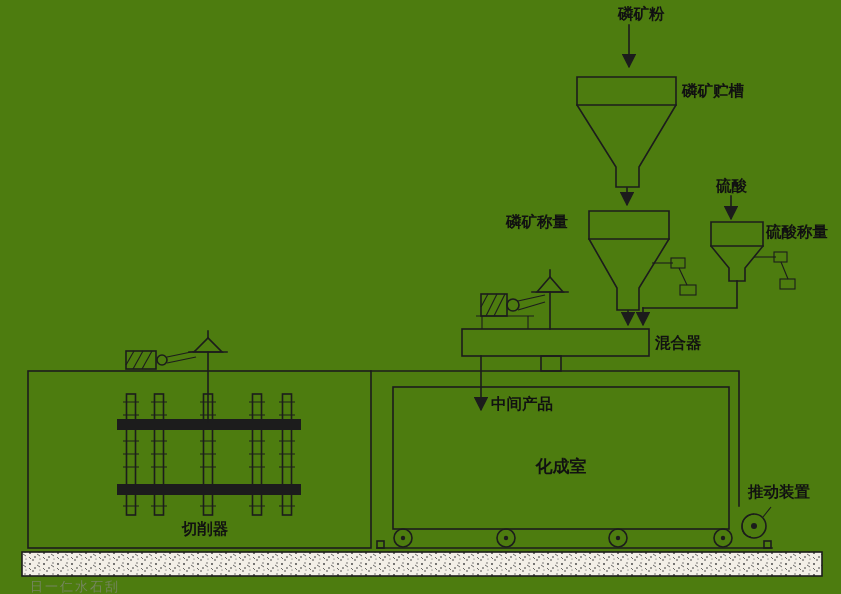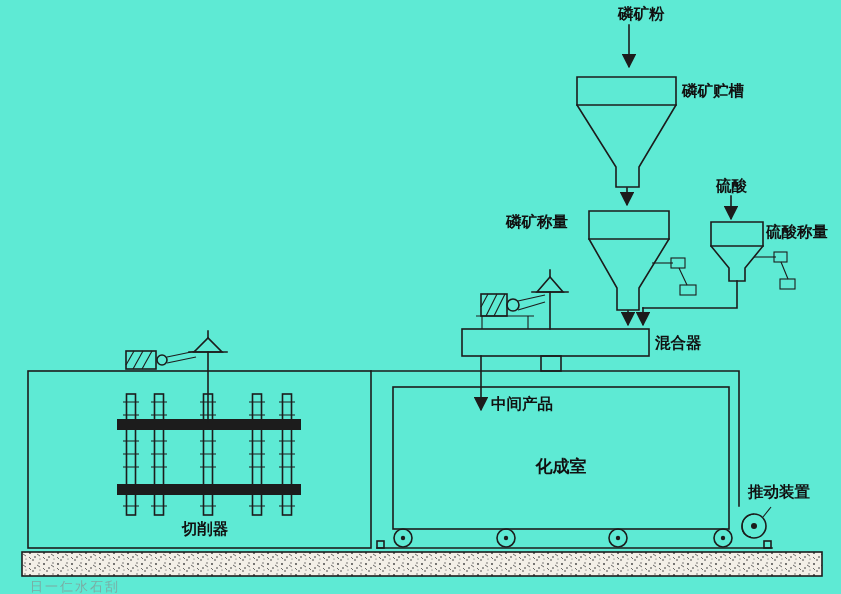--- a/index.html
+++ b/index.html
@@ -1,19 +1,19 @@
 <!DOCTYPE html>
 <html><head>
 <meta charset="utf-8">
 <style>
   html,body { margin:0; padding:0; background:#e8e8e8; }
   .canvas {
     position:relative;
     width:841px; height:594px;
-    background:#5eead4;
+    background:#4d7c0f;
     font-family:"Liberation Sans", sans-serif;
     overflow:hidden;
   }
   svg { display:block; }
   .ink   { stroke:#1c1c1c; fill:none; stroke-width:1.6; stroke-linecap:square; stroke-linejoin:miter; }
   .thin  { stroke:#1c1c1c; fill:none; stroke-width:1.1; }
   .solid { fill:#1c1c1c; stroke:none; }
   text {
     fill:#111111; stroke:none;
     font-family:"Liberation Sans", sans-serif;

